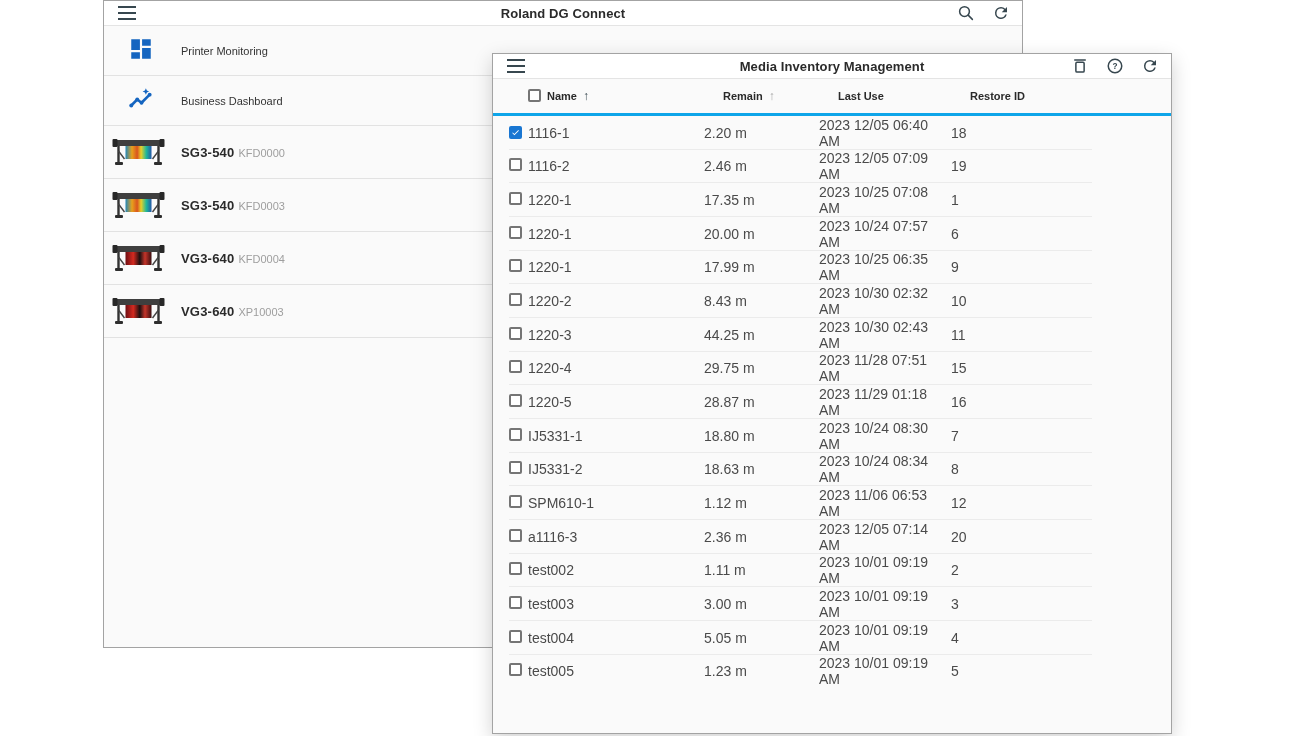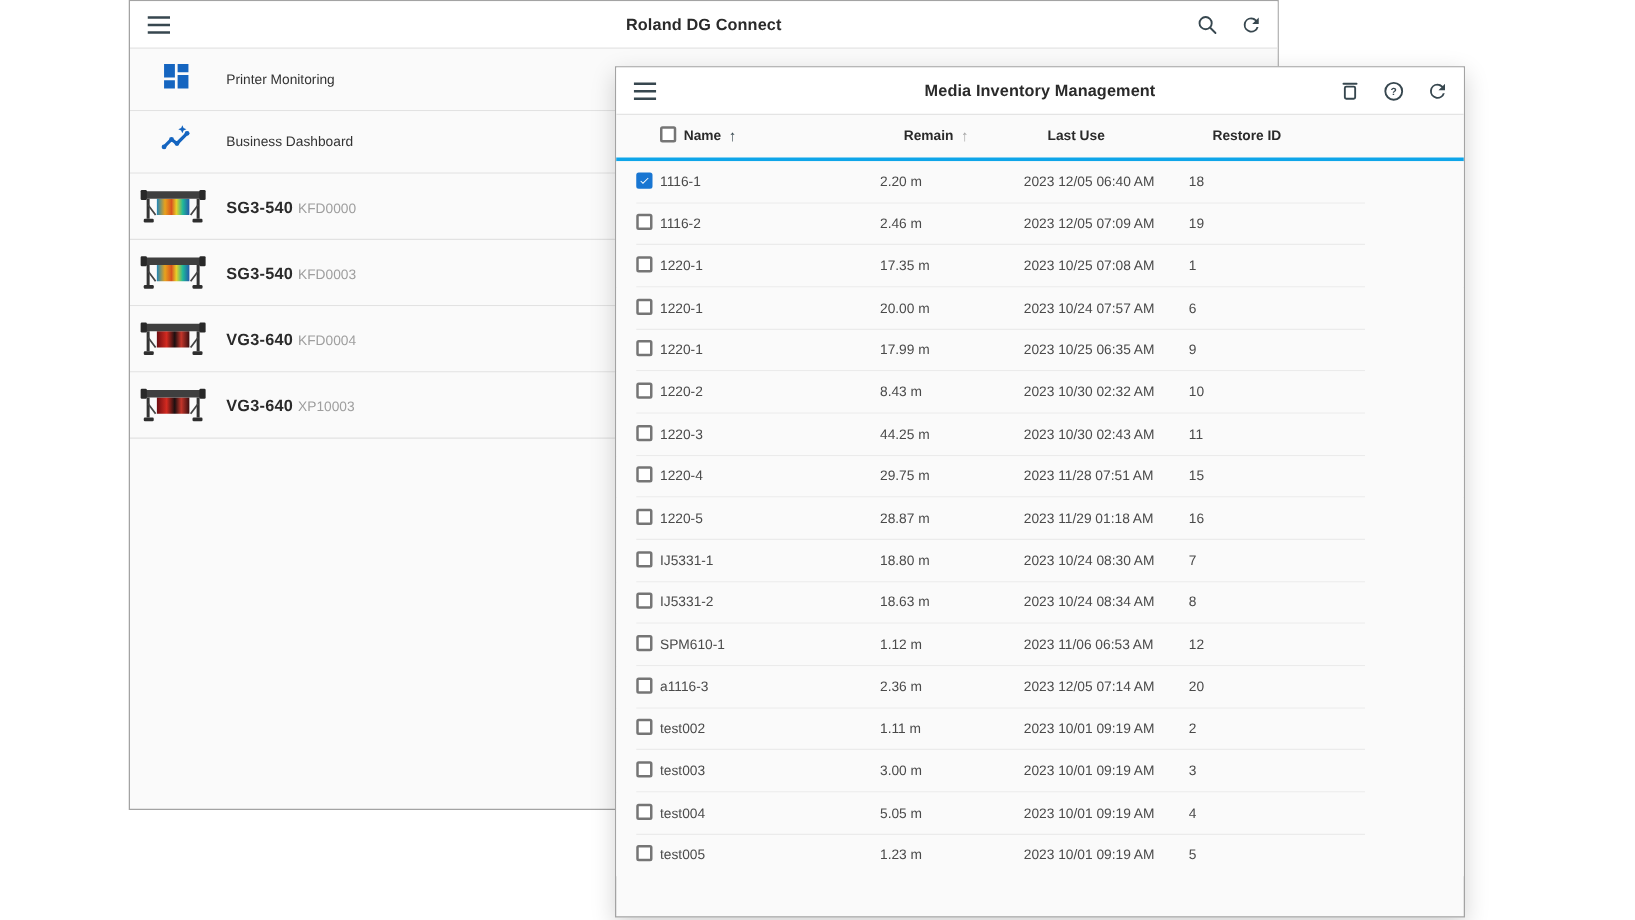--- a/index.html
+++ b/index.html
@@ -5,21 +5,21 @@
   * { margin:0; padding:0; box-sizing:border-box; }
   html,body { width:1308px; height:736px; background:#ffffff; overflow:hidden;
               font-family:"Liberation Sans", sans-serif; }
 
   .window { position:absolute; background:#fafafa; border:1px solid #a3a3a3; }
   #main-window  { left:103px; top:0;    width:920px; height:648px; }
   #modal-window { left:492px; top:53px; width:680px; height:681px;
                   box-shadow:0 6px 18px rgba(0,0,0,.18); z-index:5; }
 
   
-  .appbar { position:relative; height:38px; background:#ffffff;
+  .appbar { position:relative; height:25px; background:#ffffff;
             border-bottom:1px solid #e4e4e4; display:flex; align-items:center; }
   .appbar .bar-title { position:absolute; left:0; right:0; text-align:center;
             font-size:13px; font-weight:bold; color:#2a2a2a; letter-spacing:.1px; }
   .icon-btn { width:22px; height:22px; display:inline-flex; align-items:center;
             justify-content:center; cursor:pointer; }
   .icon-btn svg { width:18px; height:18px; }
   .ic { fill:#37474f; }
   .ic-stroke { stroke:#37474f; fill:none; stroke-width:2; stroke-linecap:round; }
   .hamburger { margin-left:12px; }
   .bar-right { position:absolute; right:10px; display:flex; gap:13px; align-items:center; }
@@ -41,21 +41,21 @@
   .tgrid { display:grid; grid-template-columns:19px 176px 115px 132px 1fr;
            align-items:center; padding-left:16px; }
   .thead { height:37px; border-bottom:3px solid #0ea5e9; font-size:11px;
            font-weight:bold; color:#2a2a2a; background:#fafafa;padding-left:35px; }
   .thead .hcell { display:flex; align-items:center; gap:6px; }
   .arrow { font-size:12px; font-weight:bold; }
   .arrow.dark  { color:#37474f; }
   .arrow.light { color:#a7a7a7; }
 
   .tbody { height:606px; display:flex; flex-direction:column; }
-  .trow { height:33.67px; position:relative; font-size:11px; color:#4a4a4a;
+  .trow { height:33.67px; position:relative; font-size:14px; color:#4a4a4a;
           cursor:pointer; background:#fafafa; }
   .trow::after { content:""; position:absolute; left:16px; right:79px; bottom:0;
           height:1px; background:#ebebeb; }
   .trow:last-child::after { display:none; }
 
   .cb { width:13px; height:13px; border:2px solid #757575; border-radius:2px;
         background:#fff; display:inline-flex; align-items:center;
         justify-content:center; cursor:pointer; }
   .cb svg { width:11px; height:11px; display:none; }
   .cb.checked { background:#1976d2; border-color:#1976d2; }

